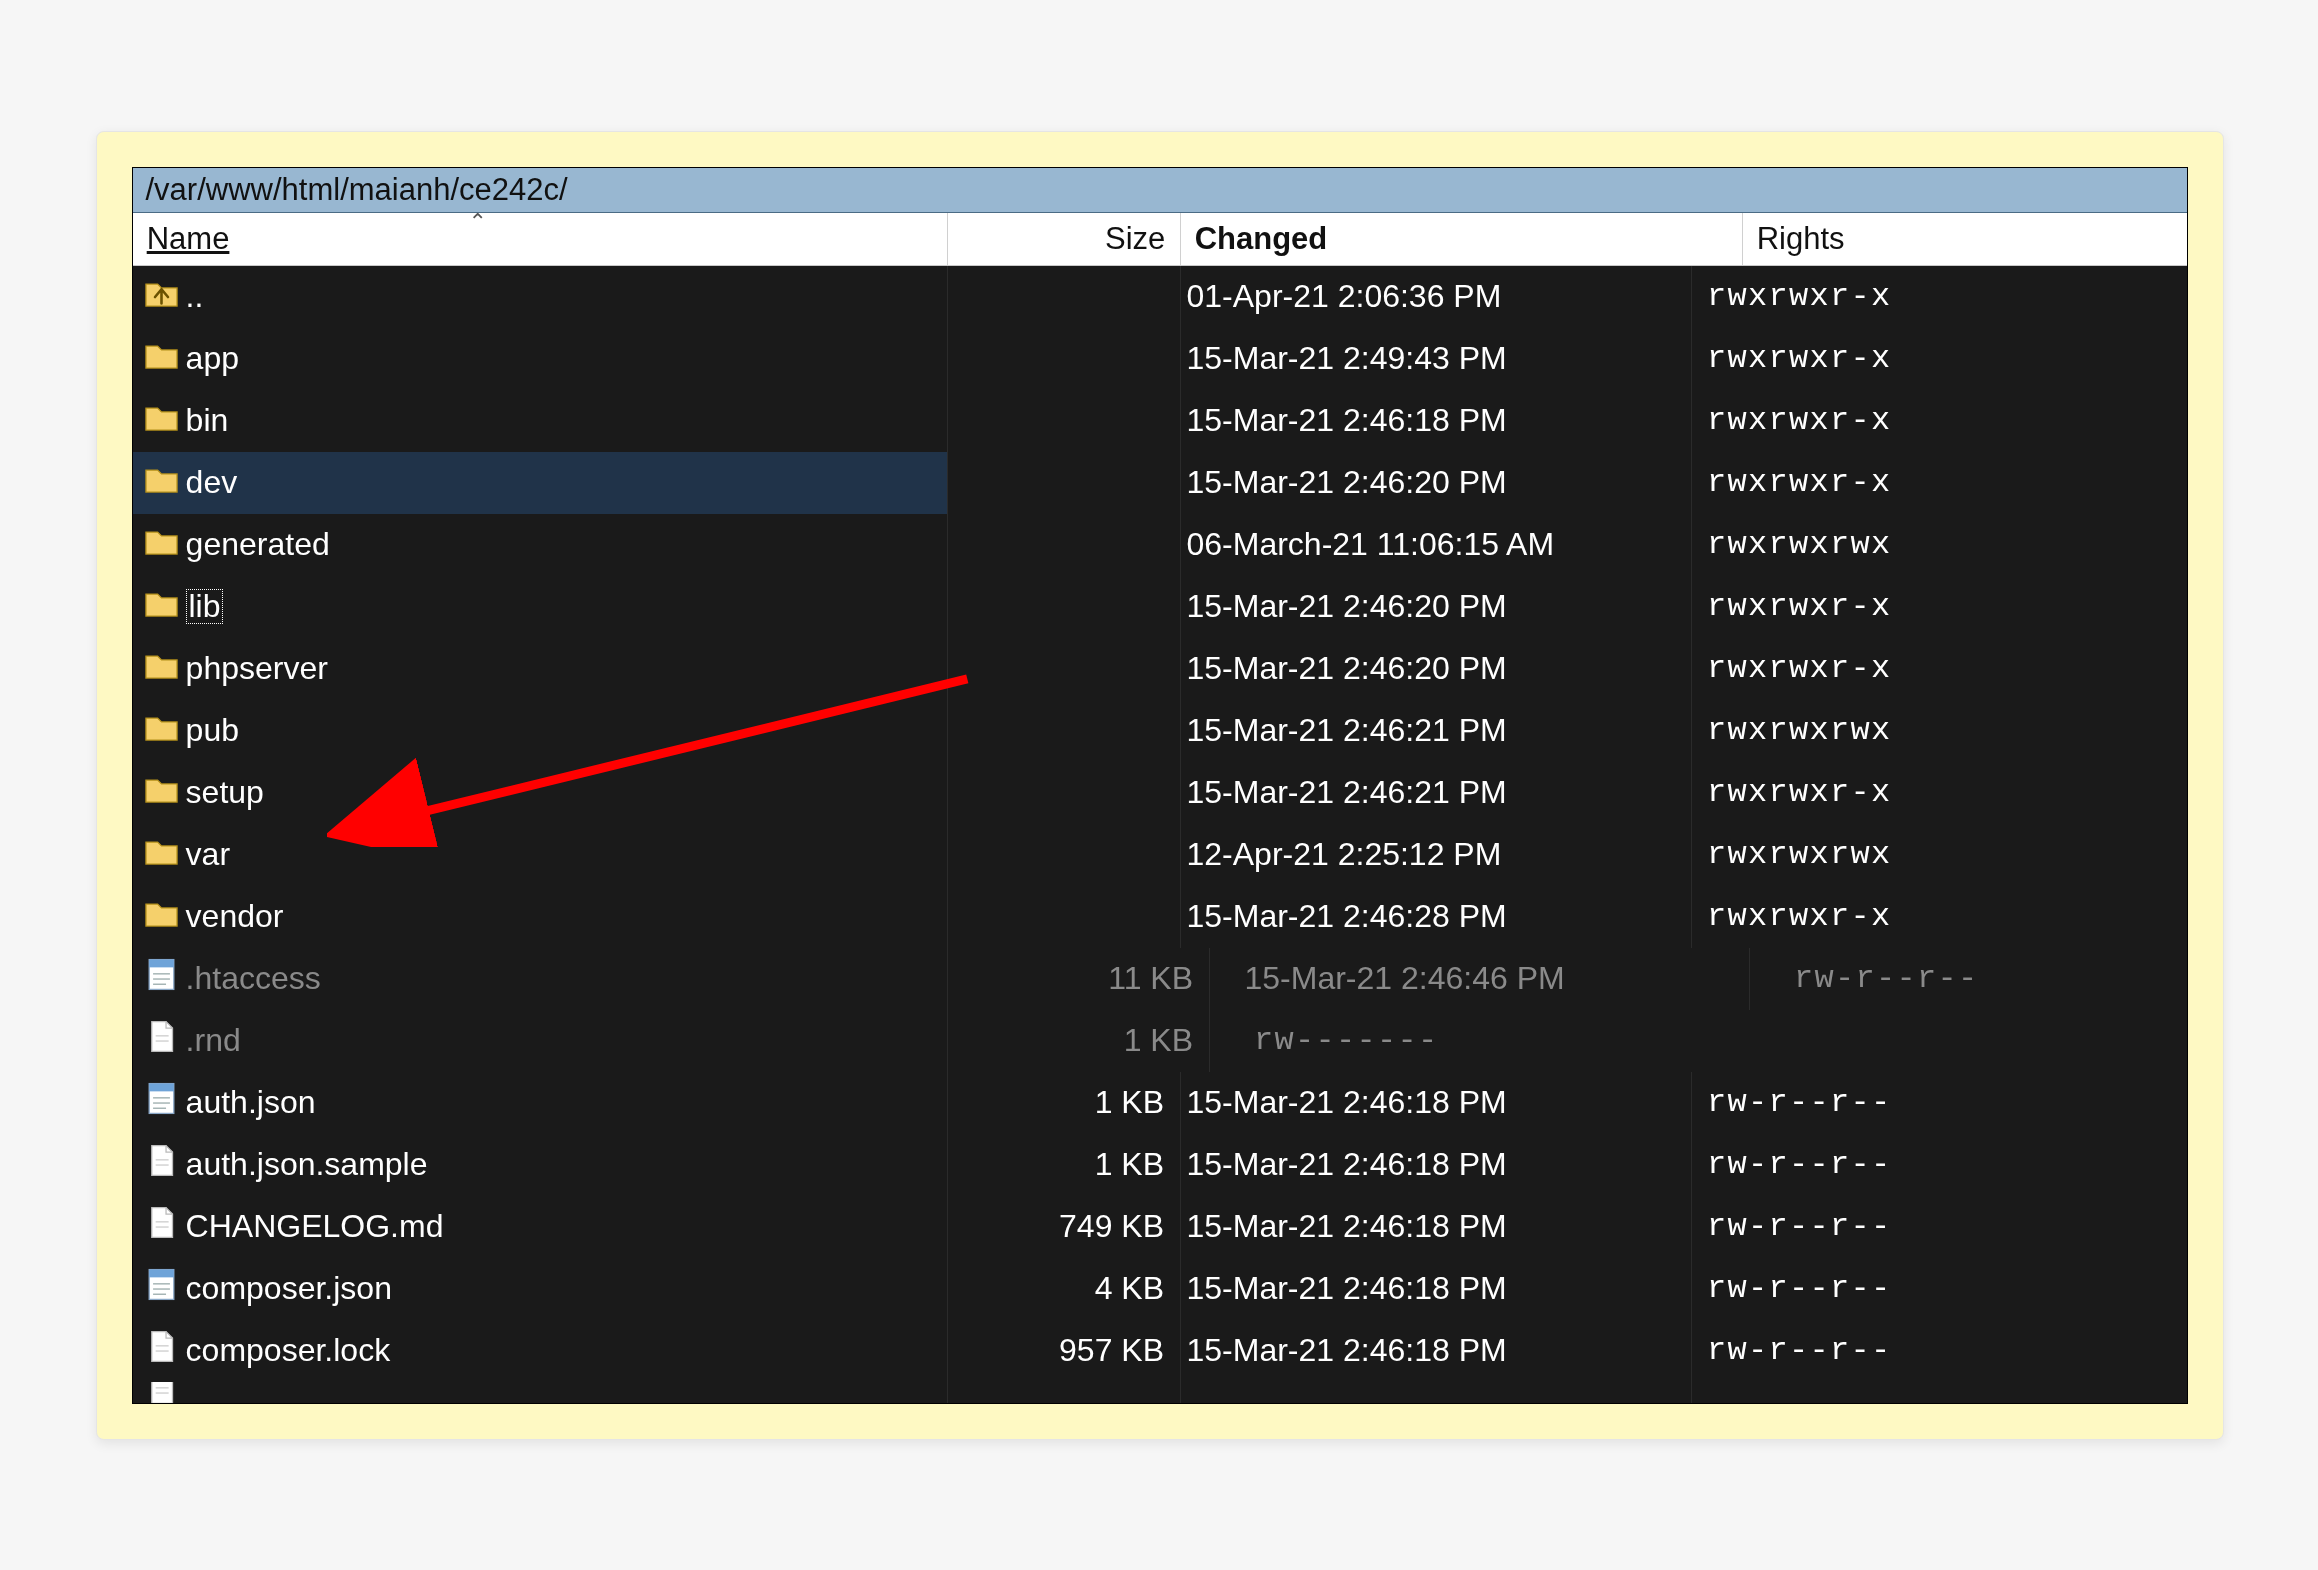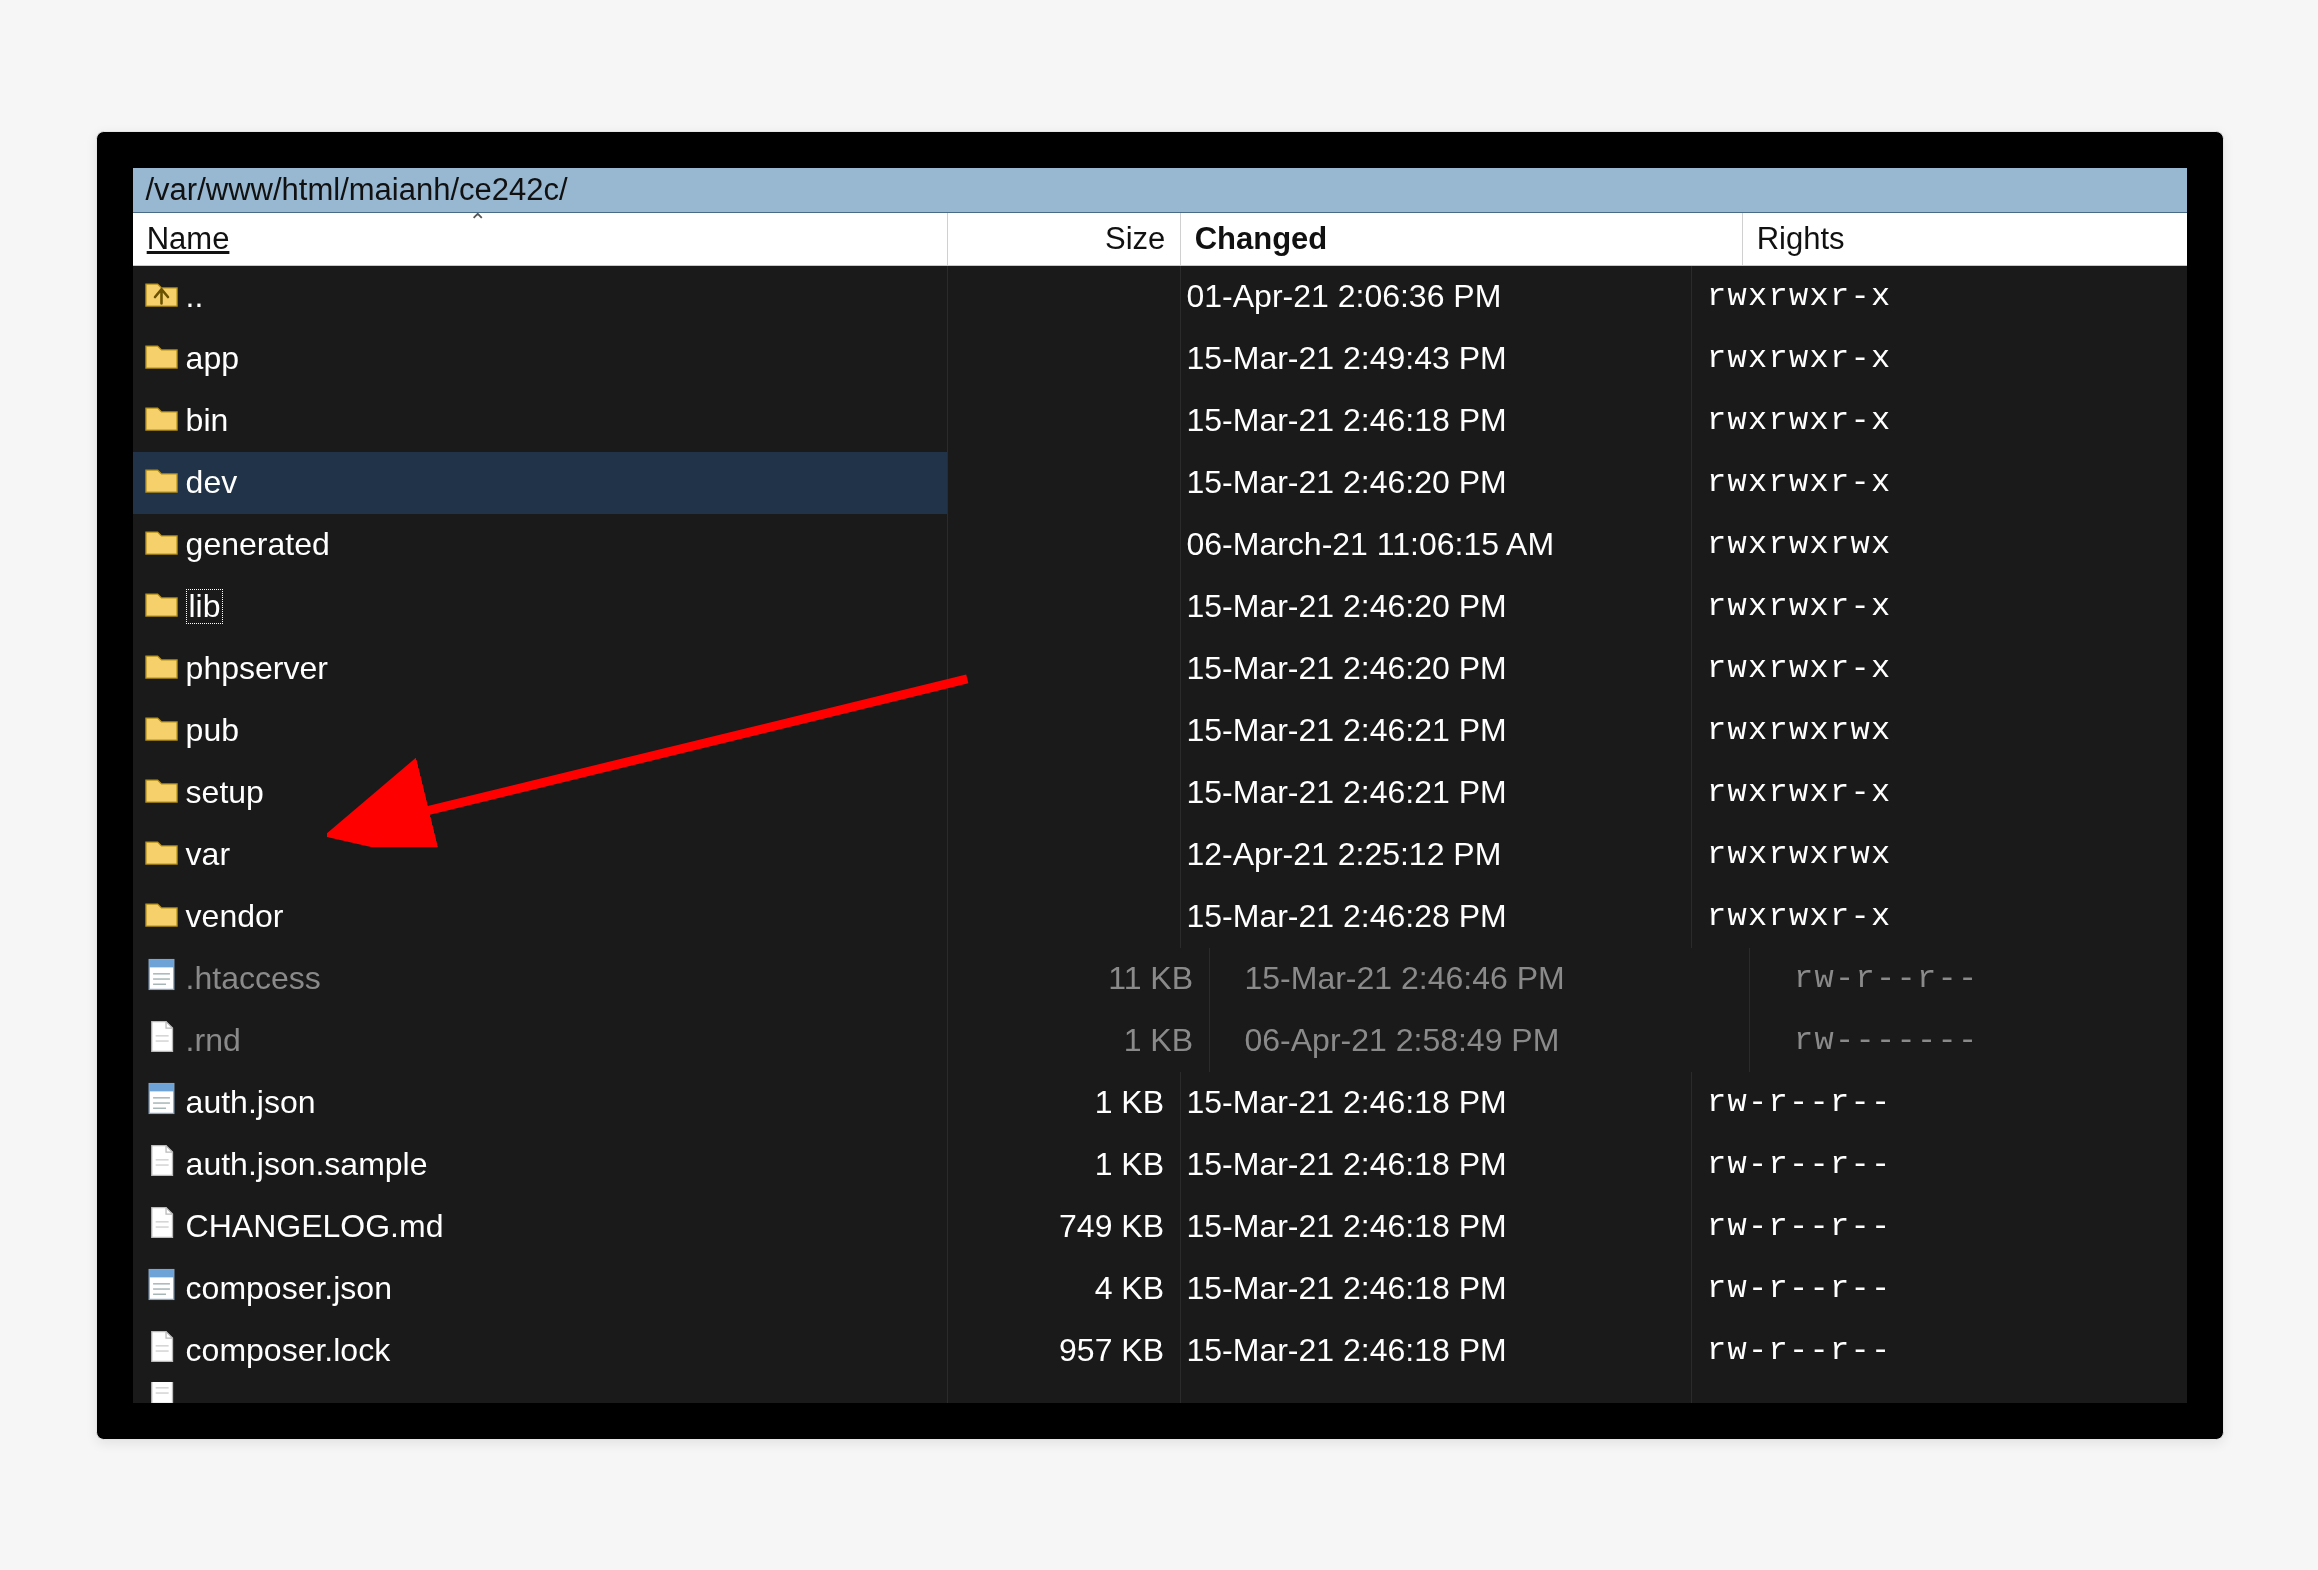--- a/index.html
+++ b/index.html
@@ -6,21 +6,21 @@
   body {
     background: #f6f6f6;
     font-family: "Segoe UI", Arial, sans-serif;
     width: 2319px;
     height: 1571px;
     display: flex;
     align-items: center;
     justify-content: center;
   }
   .card {
-    background: #000000;
+    background: #fef9c3;
     border: 0.6px solid #e5e5e5;
     border-radius: 7.8px;
     box-shadow: 0 3.9px 11.6px rgba(0,0,0,0.08);
     padding: 35px;
     width: 2128px;
   }
   .window {
     border: 1.9px solid #000;
     background: #1a1a1a;
     overflow: hidden;
@@ -296,21 +296,20 @@
           <div class="cell-name">
        <span><svg class="icon" viewBox="0 0 54 54">
     <path d="M12 4 h22 l10 10 v36 h-32 z" fill="#ffffff" stroke="#bbbbbb" stroke-width="2"></path>
     <path d="M34 4 v10 h10" fill="none" stroke="#bbbbbb" stroke-width="2"></path>
     <line x1="18" y1="26" x2="38" y2="26" stroke="#ccc" stroke-width="2"></line>
     <line x1="18" y1="34" x2="38" y2="34" stroke="#ccc" stroke-width="2"></line>
   </svg></span>
        <span>.rnd</span>
      </div>
      <div class="cell-size">1 KB</div>
-     <div class="cell-changed">06-Apr-21 2:58:49 PM</div>
      <div class="cell-rights">rw-------</div>
         </div>
         <div class="row">
           <div class="cell-name">
        <span><svg class="icon" viewBox="0 0 54 54">
       <rect x="8" y="4" width="38" height="46" fill="#ffffff" stroke="#8aa8c8" stroke-width="2"></rect>
       <rect x="8" y="4" width="38" height="12" fill="#6ea3d8"></rect>
       <line x1="14" y1="26" x2="40" y2="26" stroke="#9aa" stroke-width="2"></line>
       <line x1="14" y1="34" x2="40" y2="34" stroke="#9aa" stroke-width="2"></line>
       <line x1="14" y1="42" x2="34" y2="42" stroke="#9aa" stroke-width="2"></line>

